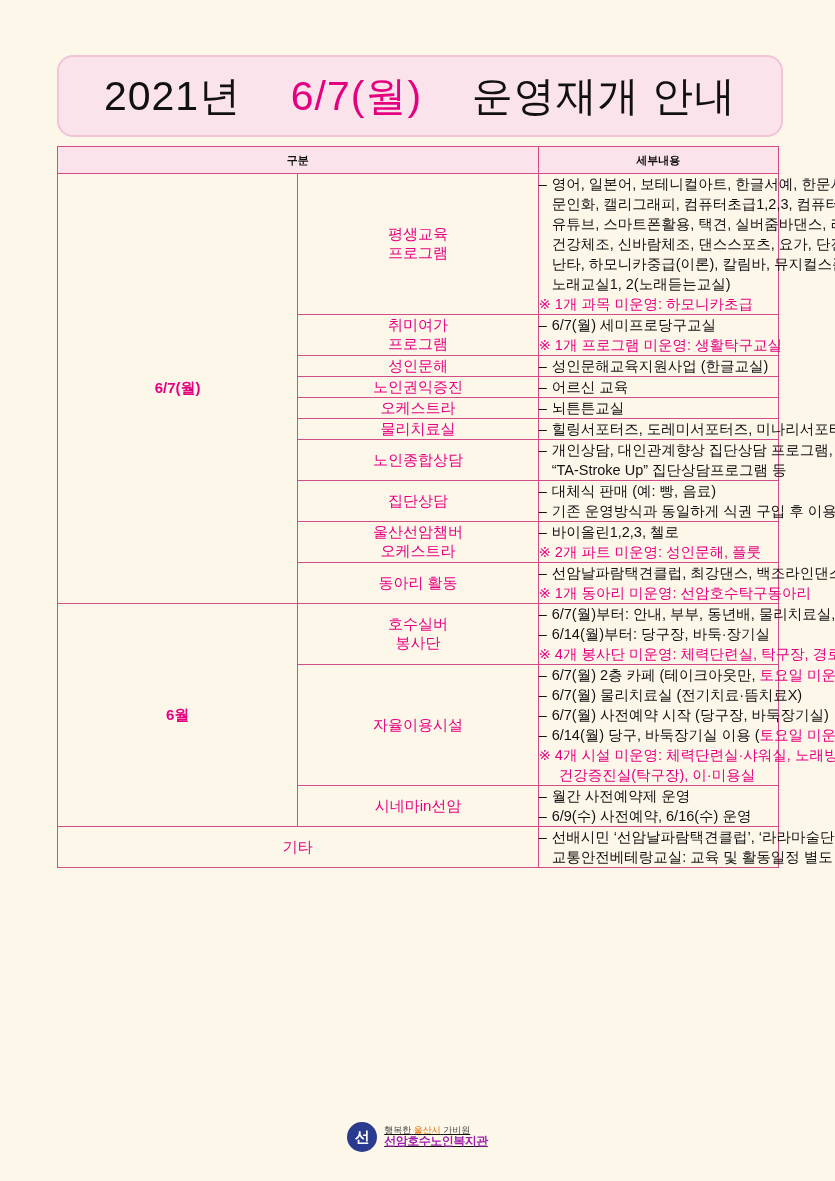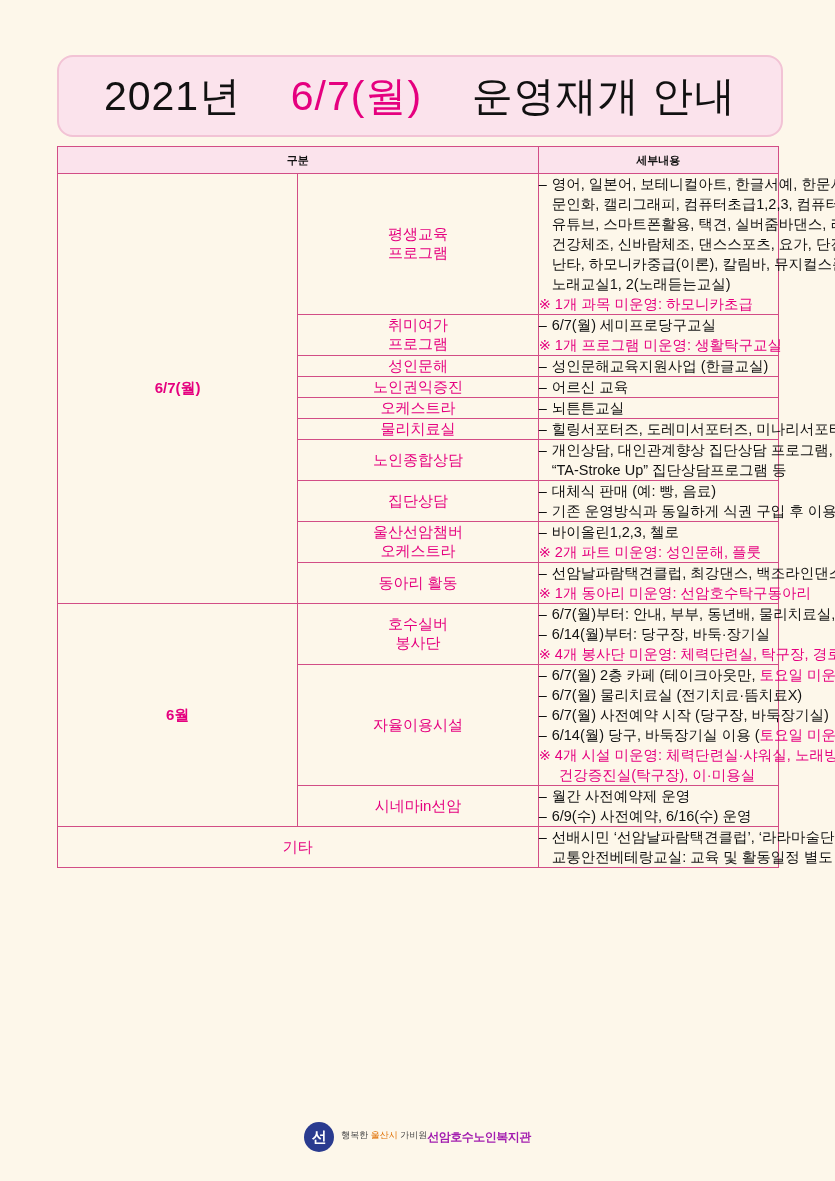--- a/index.html
+++ b/index.html
@@ -87,21 +87,21 @@
     left:0;right:0;top:1122px;
     display:flex;align-items:center;justify-content:center;
     gap:7px;
   }
   .logo-mark{
     width:30px;height:30px;border-radius:50%;
     background:#2a3b8f;
     display:flex;align-items:center;justify-content:center;
     color:#fff;font-size:15px;font-weight:bold;
   }
-  .logo-txt{display:flex;flex-direction:row;line-height:1.05;}
+  .logo-txt{display:flex;flex-direction:column;line-height:1.05;text-decoration:underline;}
   .logo-small{font-size:9px;color:#444;}
   .logo-small .o{color:#e06f00;}
   .logo-main{font-size:12px;font-weight:bold;color:#a21caf;letter-spacing:-0.5px;}
 </style>
 </head>
 <body>
 
 <div class="page">
 
   <div class="title-wrap">

